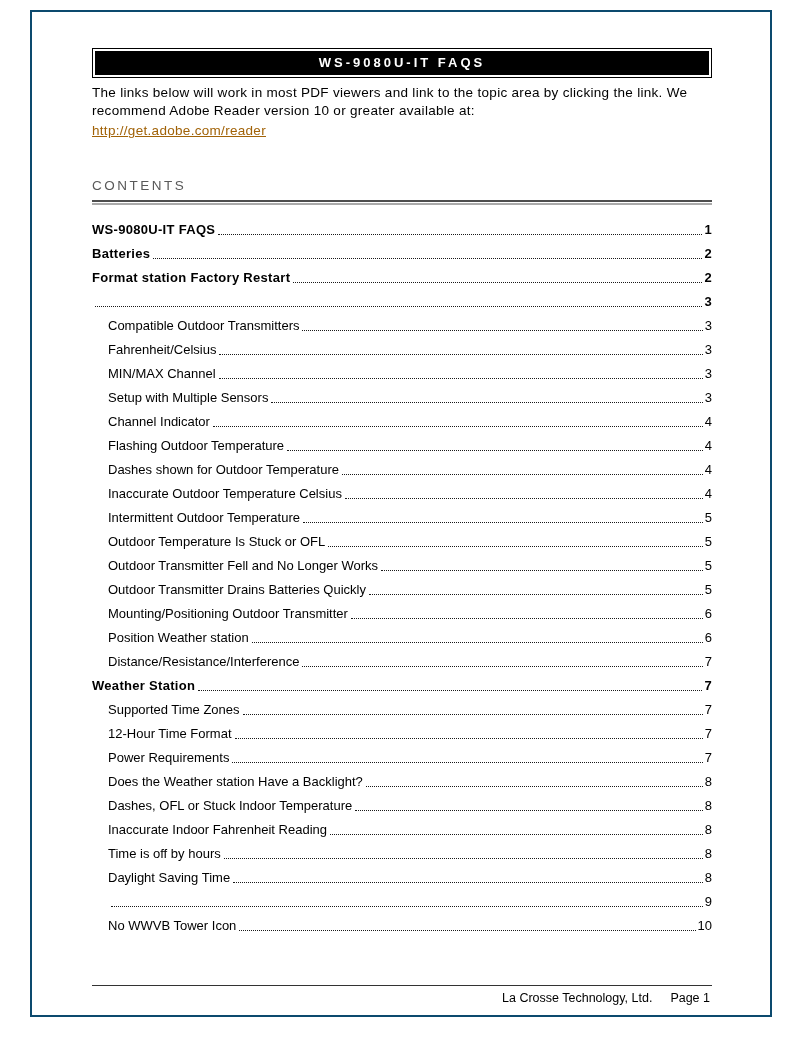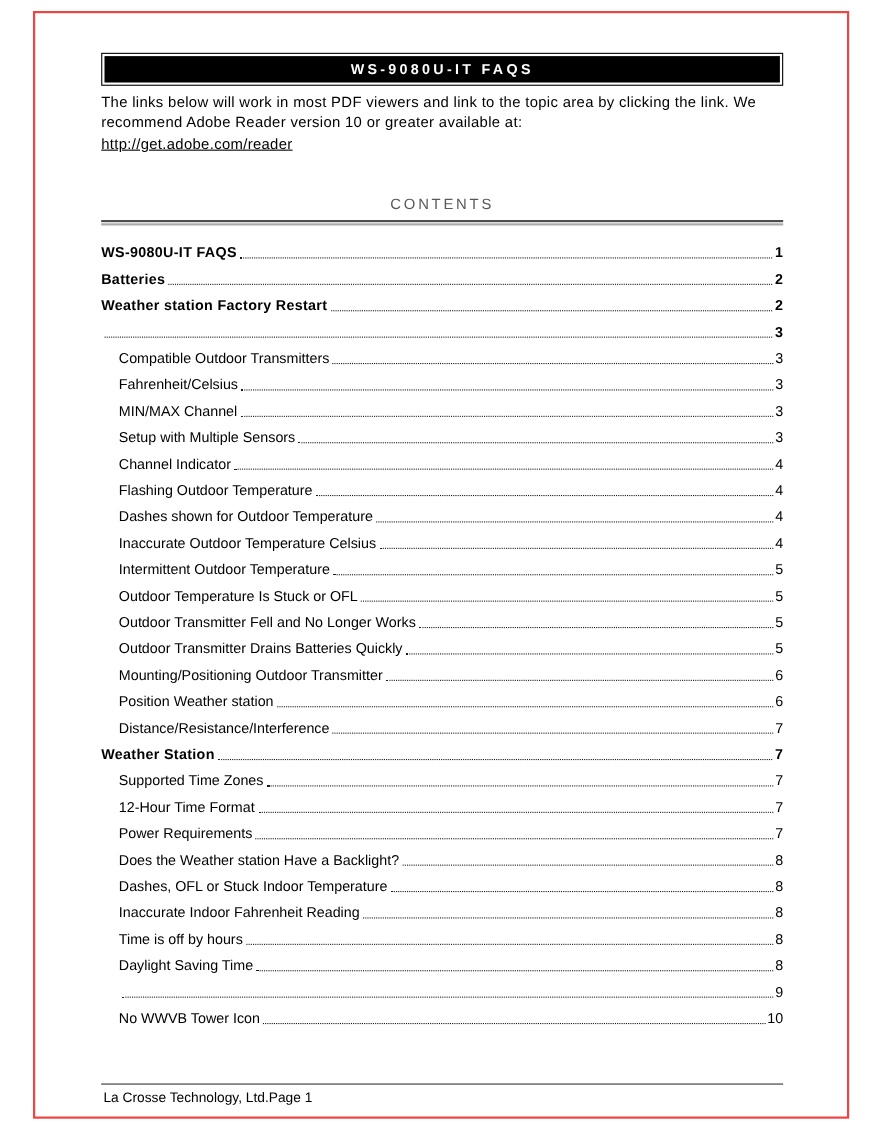--- a/index.html
+++ b/index.html
@@ -6,21 +6,21 @@
   html, body { margin: 0; padding: 0; background: #ffffff; }
   body {
     font-family: "Liberation Sans", sans-serif;
     color: #000;
     width: 802px;
   }
   .page {
     width: 742px;
     height: 1007px;
     margin: 10px auto 20px;
-    border: 2px solid #ef4444;
+    border: 2px solid #0c4a6e;
     padding: 36px 58px 10px 60px;
     display: flex;
     flex-direction: column;
     background: #fff;
   }
 
   
   .title-outer {
     border: 1px solid #000;
     padding: 2px;
@@ -35,30 +35,29 @@
     padding: 4px 0 5px;
   }
 
   .intro {
     margin: 6px 0 0;
     font-size: 13.5px;
     line-height: 18px;
     letter-spacing: 0.3px;
   }
   .intro-link {
-    color: #000000;
+    color: #a16207;
     text-decoration: underline;
     cursor: pointer;
     display: inline-block;
     margin-top: 2px;
   }
 
   .contents-heading {
     margin-top: 38px;
-    text-align: center;
     color: #595959;
     font-size: 13.5px;
     letter-spacing: 2.5px;
   }
   .double-rule { margin-top: 7px; }
   .double-rule .r1 { height: 2px; background: #4d4d4d; }
   .double-rule .r2 { height: 2px; background: #aaaaaa; margin-top: 1px; }
 
   .toc { margin-top: 13px; }
   .toc-row {
@@ -79,20 +78,22 @@
     min-width: 12px;
   }
   .toc-page { text-align: right; }
 
   .footer {
     margin-top: auto;
     border-top: 1.5px solid #333;
     padding: 5px 2px 0;
     font-size: 12.5px;
     display: flex;
+    gap: 18px;
+    justify-content: flex-end;
   }
 </style>
 </head>
 <body>
 
 <div class="page">
 
   <div class="title-outer">
     <div class="title-inner">WS-9080U-IT FAQS</div>
   </div>
@@ -114,21 +115,21 @@
       <span class="toc-label">WS-9080U-IT FAQS</span>
       <span class="toc-leader"></span>
       <span class="toc-page">1</span>
     </div>
       <div class="toc-row bold">
       <span class="toc-label">Batteries</span>
       <span class="toc-leader"></span>
       <span class="toc-page">2</span>
     </div>
       <div class="toc-row bold">
-      <span class="toc-label">Weather station Factory Restart</span>
+      <span class="toc-label">Format station Factory Restart</span>
       <span class="toc-leader"></span>
       <span class="toc-page">2</span>
     </div>
       <div class="toc-row bold">
       <span class="toc-leader"></span>
       <span class="toc-page">3</span>
     </div>
       <div class="toc-row indent">
       <span class="toc-label">Compatible Outdoor Transmitters</span>
       <span class="toc-leader"></span>

